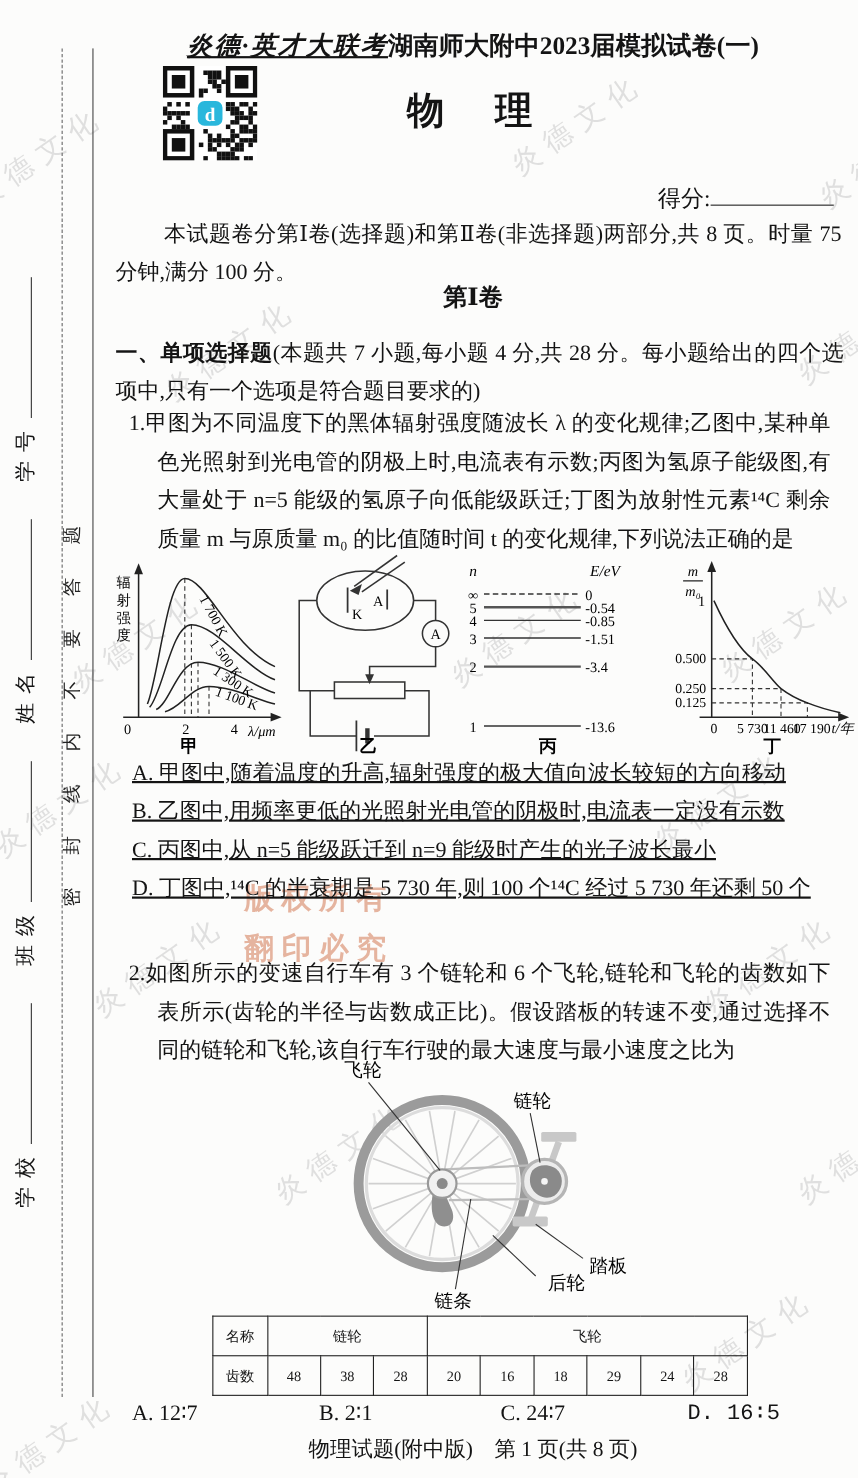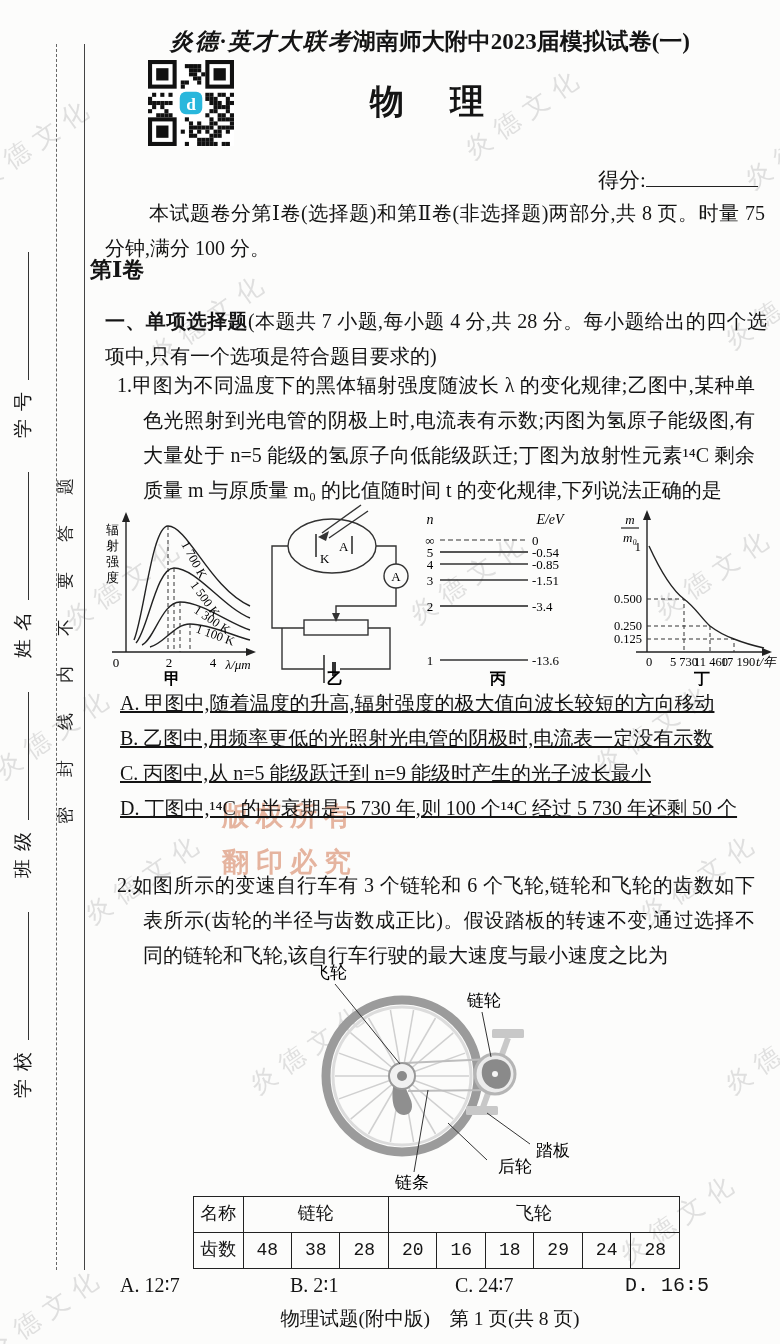--- a/index.html
+++ b/index.html
@@ -17,38 +17,38 @@
   .side-fields{position:absolute;left:10px;top:1098px;width:884px;font-size:19px;line-height:26px;
                transform:rotate(-90deg);transform-origin:left top;white-space:nowrap;}
   .side-fields .fld{letter-spacing:8px;}
   .side-fields .blank{display:inline-block;width:128px;border-bottom:1.2px solid #333;margin:0 34px 0 4px;height:18px;}
   .seal-text{position:absolute;left:54px;top:824px;width:400px;font-size:17px;line-height:23px;letter-spacing:30px;
              transform:rotate(-90deg);transform-origin:left top;white-space:nowrap;color:#222;}
   
   .content{position:absolute;left:90px;top:0;width:686px;font-size:20px;line-height:35px;}
   .content>div{position:absolute;}
   .header-line{top:24px;width:680px;text-align:center;font-size:23px;font-weight:bold;white-space:nowrap;}
-  .brand{font-style:italic;letter-spacing:2px;font-weight:900;}
+  .brand{font-style:italic;letter-spacing:2px;font-weight:900;text-decoration:underline;}
   .qr{top:60px;left:58px;}
   .subject{top:84px;width:680px;text-align:center;font-size:34px;font-weight:bold;letter-spacing:6px;}
   .score{top:163px;left:508px;font-size:21px;}
   .score .sline{display:inline-block;width:112px;border-bottom:1.3px solid #222;height:20px;}
   .intro{top:196px;left:15px;width:660px;text-indent:2.2em;text-align:justify;}
-  .part1{top:252px;width:680px;text-align:left;font-weight:bold;font-size:22px;}
+  .part1{top:252px;width:680px;text-align:center;font-weight:bold;font-size:22px;}
   .section{top:304px;left:15px;width:662px;text-align:justify;}
   .section b{font-weight:bold;}
   .qtext{left:15px;width:662px;text-align:justify;position:relative;}
   .q1{top:356px;} .q2{top:856px;}
   .qtext .qp{padding-left:26px;text-indent:-26px;margin:12px;}
   .opts1{top:686px;left:15px;width:650px;}
   .opts1 p{margin:0;padding-left:30px;text-indent:-15px;text-align:justify;text-decoration:underline;}
   .figrow{top:502px;left:2px;width:688px;display:flex;}
   .bike{top:960px;left:152px;}
   .gear-table{top:1196px;left:103px;}
-  table.gt{border-collapse:collapse;table-layout:fixed;width:487px;font-size:18px;font-family:Liberation Mono, monospace;}
+  table.gt{border-collapse:collapse;table-layout:fixed;width:487px;font-size:13px;}
   table.gt td{border:1.3px solid #222;text-align:center;height:33px;padding:0;}
   .opts2{top:1268px;left:0;width:680px;height:35px;}
   .opts2 span{position:absolute;white-space:nowrap;}
   .o2a{left:30px;} .o2b{left:200px;} .o2c{left:365px;} .o2d{left:535px;font-family:Liberation Mono, monospace;}
   .footer{top:1301px;width:680px;text-align:center;font-size:19.5px;}
   svg text{font-family:"Liberation Serif","DejaVu Serif",serif;}
 </style>
 </head>
 <body>
 

